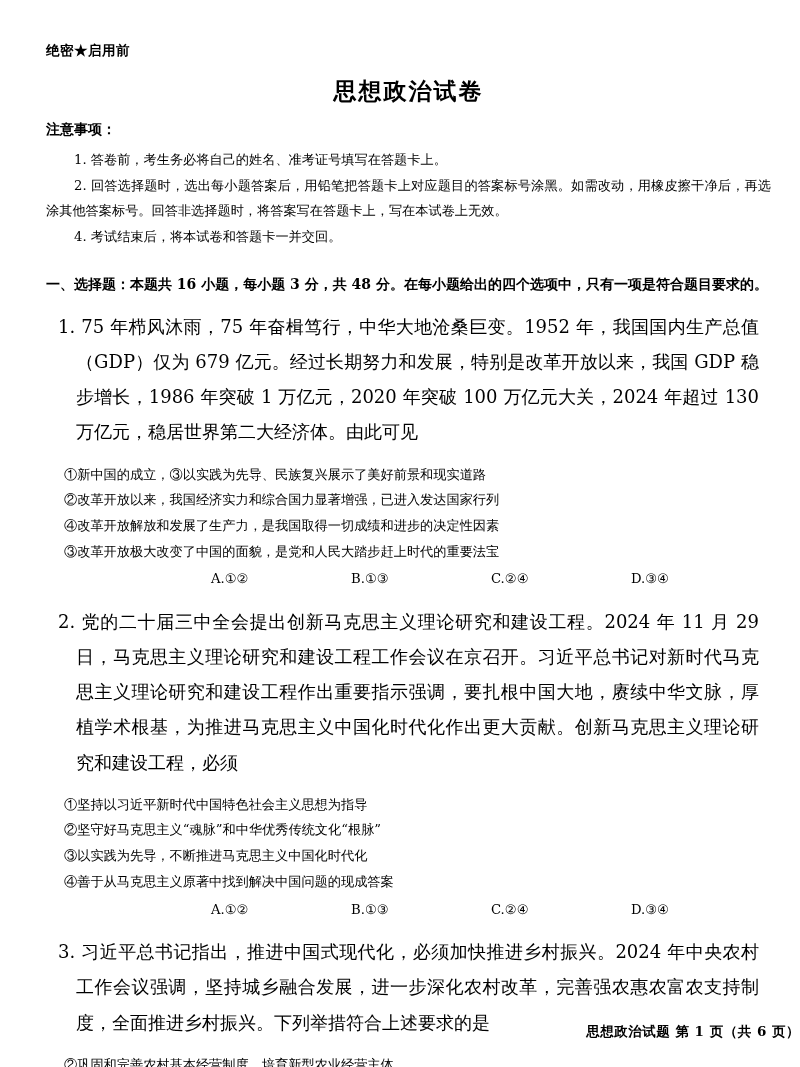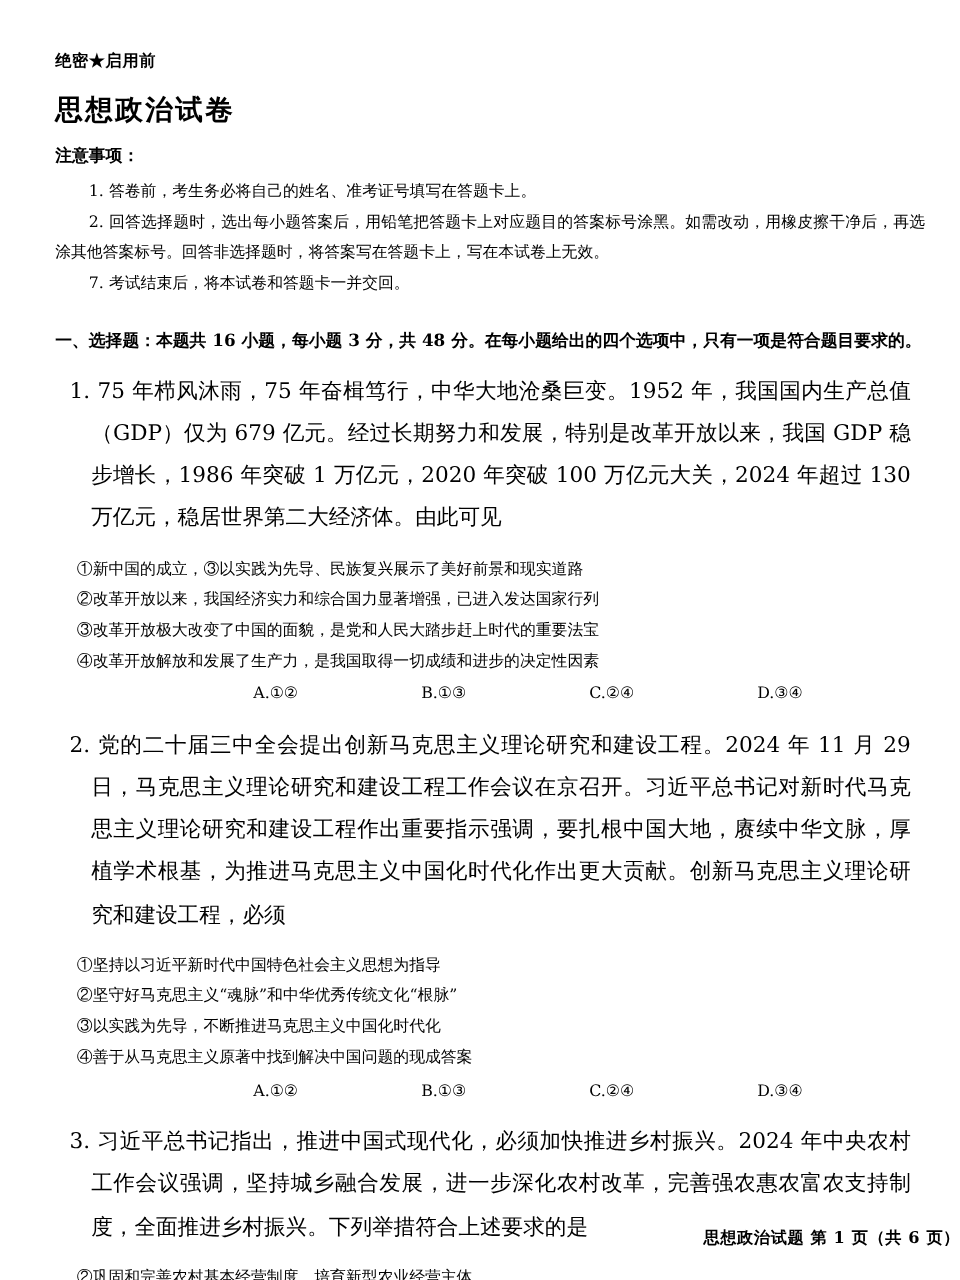--- a/index.html
+++ b/index.html
@@ -22,20 +22,21 @@
     padding: 42px 29px 0 46px;
     position: relative;
   }
   .secret-line {
     font-size: 13.5px;
     font-weight: bold;
     letter-spacing: 0.5px;
     margin-bottom: 16px;
   }
   .doc-title {
+    text-align: center;
     font-size: 23px;
     font-weight: bold;
     letter-spacing: 2px;
     margin: 4px 0 14px 0;
   }
   .notice-title {
     font-size: 14px;
     font-weight: bold;
     margin: 6px 0 8px 0;
   }
@@ -101,30 +102,30 @@
 
 <div class="page">
 
   <div class="secret-line">绝密★启用前</div>
 
   <div class="doc-title">思想政治试卷</div>
 
   <div class="notice-title">注意事项：</div>
   <p class="notice-item">1. 答卷前，考生务必将自己的姓名、准考证号填写在答题卡上。</p>
   <p class="notice-item">2. 回答选择题时，选出每小题答案后，用铅笔把答题卡上对应题目的答案标号涂黑。如需改动，用橡皮擦干净后，再选涂其他答案标号。回答非选择题时，将答案写在答题卡上，写在本试卷上无效。</p>
-  <p class="notice-item">7. 考试结束后，将本试卷和答题卡一并交回。</p>
+  <p class="notice-item">4. 考试结束后，将本试卷和答题卡一并交回。</p>
 
   <div class="section-title">一、选择题：本题共 16 小题，每小题 3 分，共 48 分。在每小题给出的四个选项中，只有一项是符合题目要求的。</div>
 
   <div class="question">
     <p class="q-stem">1. 75 年栉风沐雨，75 年奋楫笃行，中华大地沧桑巨变。1952 年，我国国内生产总值（GDP）仅为 679 亿元。经过长期努力和发展，特别是改革开放以来，我国 GDP 稳步增长，1986 年突破 1 万亿元，2020 年突破 100 万亿元大关，2024 年超过 130 万亿元，稳居世界第二大经济体。由此可见</p>
     <p class="q-option">①新中国的成立，③以实践为先导、民族复兴展示了美好前景和现实道路</p>
     <p class="q-option">②改革开放以来，我国经济实力和综合国力显著增强，已进入发达国家行列</p>
+    <p class="q-option">④改革开放解放和发展了生产力，是我国取得一切成绩和进步的决定性因素</p>
     <p class="q-option">③改革开放极大改变了中国的面貌，是党和人民大踏步赶上时代的重要法宝</p>
-    <p class="q-option">④改革开放解放和发展了生产力，是我国取得一切成绩和进步的决定性因素</p>
     <div class="choices">
       <span>A.①②</span>
       <span>B.①③</span>
       <span>C.②④</span>
       <span>D.③④</span>
     </div>
   </div>
 
   <div class="question">
     <p class="q-stem">2. 党的二十届三中全会提出创新马克思主义理论研究和建设工程。2024 年 11 月 29 日，马克思主义理论研究和建设工程工作会议在京召开。习近平总书记对新时代马克思主义理论研究和建设工程作出重要指示强调，要扎根中国大地，赓续中华文脉，厚植学术根基，为推进马克思主义中国化时代化作出更大贡献。创新马克思主义理论研究和建设工程，必须</p>

